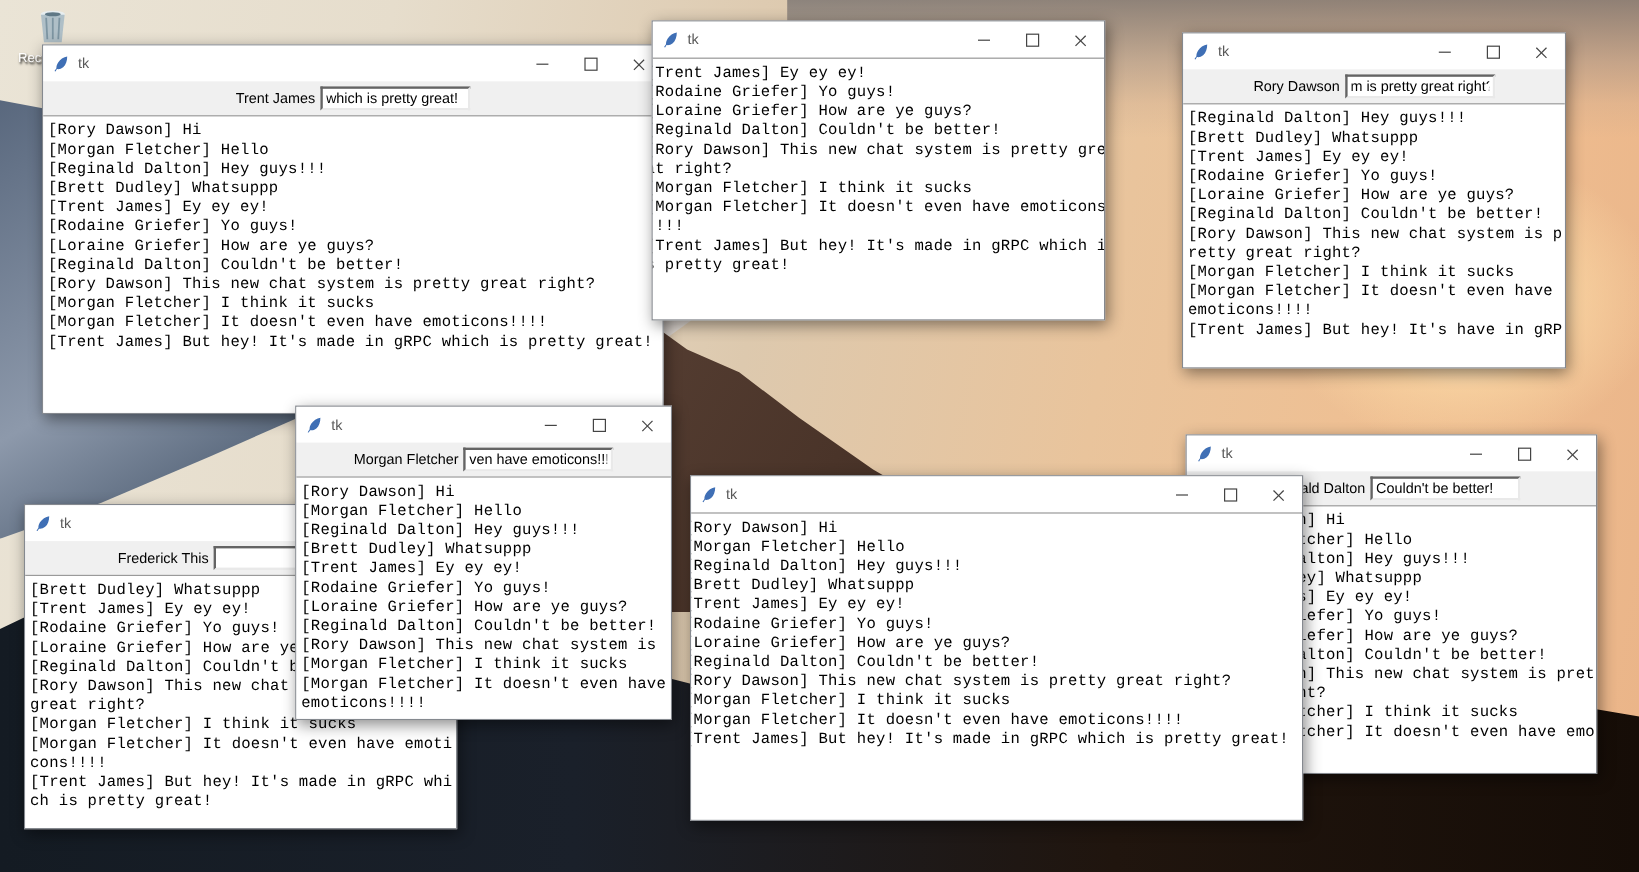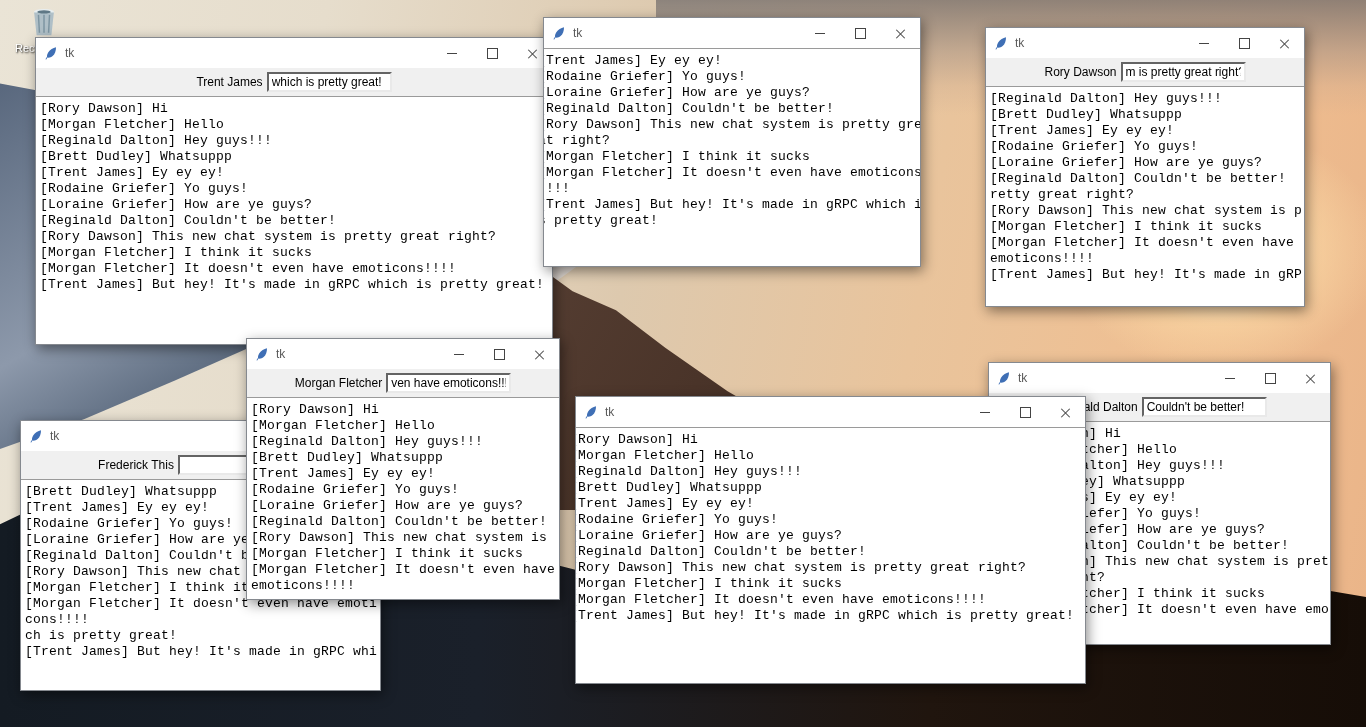--- a/index.html
+++ b/index.html
@@ -181,26 +181,26 @@
       <input class="entry" value="m is pretty great right?" style="">
     </div>
     <div class="log">
         <div class="log-inner">
           <div class="log-line">[Reginald Dalton] Hey guys!!!</div>
           <div class="log-line">[Brett Dudley] Whatsuppp</div>
           <div class="log-line">[Trent James] Ey ey ey!</div>
           <div class="log-line">[Rodaine Griefer] Yo guys!</div>
           <div class="log-line">[Loraine Griefer] How are ye guys?</div>
           <div class="log-line">[Reginald Dalton] Couldn't be better!</div>
+          <div class="log-line">[Rory Dawson] This new chat system is p</div>
           <div class="log-line">retty great right?</div>
-          <div class="log-line">[Rory Dawson] This new chat system is p</div>
           <div class="log-line">[Morgan Fletcher] I think it sucks</div>
           <div class="log-line">[Morgan Fletcher] It doesn't even have </div>
           <div class="log-line">emoticons!!!!</div>
-          <div class="log-line">[Trent James] But hey! It's made in gRP</div>
+          <div class="log-line">[Trent James] But hey! It's have in gRP</div>
         </div>
       </div>
   </div>
 
   <div class="win" style="left:20px;top:420px;width:361px;height:271px;z-index:3;">
     <div class="titlebar">
       <span>
           <svg class="feather" viewBox="0 0 16 16">
             <path d="M12.8 1.2c-3.2.6-6.4 2.6-8.2 5.4-1 1.6-1.5 3.4-1.4 4.9l-1.7 2.6.9.3 1.3-2.1c1.7.4 3.8-.2 5.5-1.6 2.4-2 3.7-5.8 3.6-9.5z" fill="#3f6fb5"></path>
           </svg>
@@ -221,25 +221,26 @@
       <input class="entry" value="" style="">
     </div>
     <div class="log">
         <div class="log-inner">
           <div class="log-line">[Brett Dudley] Whatsuppp</div>
           <div class="log-line">[Trent James] Ey ey ey!</div>
           <div class="log-line">[Rodaine Griefer] Yo guys!</div>
           <div class="log-line">[Loraine Griefer] How are ye guys?</div>
           <div class="log-line">[Reginald Dalton] Couldn't be better!</div>
           <div class="log-line">[Rory Dawson] This new chat system is pretty</div>
+          <div class="log-line">great right?</div>
           <div class="log-line">[Morgan Fletcher] I think it sucks</div>
           <div class="log-line">[Morgan Fletcher] It doesn't even have emoti</div>
           <div class="log-line">cons!!!!</div>
+          <div class="log-line">[Trent James] But hey! It's made in gRPC whi</div>
           <div class="log-line">ch is pretty great!</div>
-          <div class="log-line">[Trent James] But hey! It's made in gRPC whi</div>
         </div>
       </div>
   </div>
 
   <div class="win" style="left:988px;top:362px;width:343px;height:283px;z-index:3;">
     <div class="titlebar">
       <span>
           <svg class="feather" viewBox="0 0 16 16">
             <path d="M12.8 1.2c-3.2.6-6.4 2.6-8.2 5.4-1 1.6-1.5 3.4-1.4 4.9l-1.7 2.6.9.3 1.3-2.1c1.7.4 3.8-.2 5.5-1.6 2.4-2 3.7-5.8 3.6-9.5z" fill="#3f6fb5"></path>
           </svg>

